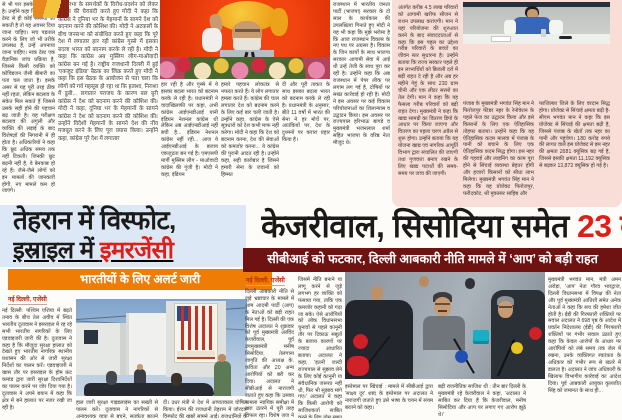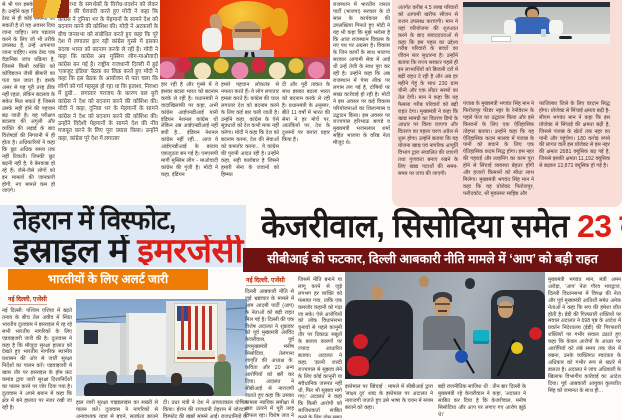--- a/index.html
+++ b/index.html
@@ -78,26 +78,26 @@
     </div>
 
 
     <div class="col" style="left:71px;top:100px;width:71px;height:102px;">पंजाब के मुख्यमंत्री भगवंत सिंह मान ने फिरोजपुर फीडर नहर के रेनोवेशन के पहले फेज का उद्घाटन किया और इसे किसानों के लिए एक ऐतिहासिक तोहफा बताया। उन्होंने कहा कि यह ऐतिहासिक कदम मालवा में पंजाब के पानी को बचाने के लिए एक ऐतिहासिक कदम सिद्ध होगा। इस नहर की गहराई और लाइनिंग का काम पूरा होने से सिंचाई व्यवस्था बेहतर होगी और हजारों किसानों को सीधा लाभ मिलेगा। मुख्यमंत्री भगवंत सिंह मान ने कहा कि यह प्रोजेक्ट फिरोजपुर, फरीदकोट, श्री मुक्तसर साहिब और</div>
     <div class="col" style="left:147px;top:100px;width:71px;height:102px;">फाजिल्का जिले के लिए वरदान सिद्ध होगा। प्रोजेक्ट से सिंचाई क्षमता बढ़ी है- सीएम भगवंत मान ने कहा कि इस प्रोजेक्ट से सिंचाई की क्षमता बढ़ी है, जिससे पंजाब के खेतों तक नहर का पानी और पहुंचेगा। 180 करोड़ रुपये की लागत वाले इस प्रोजेक्ट से इस नहर की क्षमता 2681 क्यूसिक बढ़ गई है, जिससे इसकी क्षमता 11,192 क्यूसिक से बढ़कर 13,873 क्यूसिक हो गई है।</div>
   </div>
 
   <div>
     <div style="position:absolute;left:0;top:205px;width:246px;height:62px;background:#dde8f6;padding-left:4px;box-sizing:border-box;">
       <div class="big-headline hl-black" style="position:static;font-size:26px;line-height:30px;">तेहरान में विस्फोट,</div>
-      <div class="big-headline" style="position:static;font-size:34px;line-height:30px;">
+      <div class="big-headline" style="position:static;font-size:24px;line-height:30px;text-decoration:underline;">
         <span class="hl-black">इस्राइल में </span><span class="hl-red">इमरजेंसी</span>
       </div>
     </div>
 
-    <div class="bar" style="left:8px;top:269px;width:200px;height:21px;line-height:21px;font-size:12px;background:#ef7c04;">
+    <div class="bar" style="left:8px;top:269px;width:264px;height:21px;line-height:21px;font-size:12px;background:#ef7c04;">
       <span>भारतीयों के लिए अलर्ट जारी</span>
     </div>
 
     <div class="dateline" style="left:8px;top:294px;">नई दिल्ली, एजेंसी</div>
 
     <div class="col" style="left:2px;top:307px;width:70px;height:112px;">नई दिल्ली: पश्चिम एशिया में बढ़ते तनाव के बीच तेल अवीव में स्थित भारतीय दूतावास ने इसराइल में रह रहे सभी भारतीय नागरिकों के लिए एडवाइजरी जारी की है। दूतावास ने कहा है कि मौजूदा सुरक्षा हालात को देखते हुए भारतीय नागरिक स्थानीय प्रशासन की ओर से जारी सुरक्षा निर्देशों का पालन करें। एडवाइजरी में खास तौर पर इसराइल के होम फ्रंट कमांड द्वारा जारी सुरक्षा दिशानिर्देशों का पालन करने पर जोर दिया गया है। दूतावास ने अपने बयान में कहा कि क्षेत्र में बने हालात पर नजर रखी जा रही है।</div>
 
     <div class="photo" style="left:76px;top:299px;width:171px;height:97px;background:linear-gradient(#7fa3cc,#b9cde2 70%,#c8d6e4);">
       <div class="part" style="left:-5px;top:14px;width:185px;height:1px;background:rgba(30,30,30,.45);transform:rotate(-4deg);"></div>
       <div class="part" style="left:-5px;top:26px;width:185px;height:1px;background:rgba(30,30,30,.35);transform:rotate(3deg);"></div>

